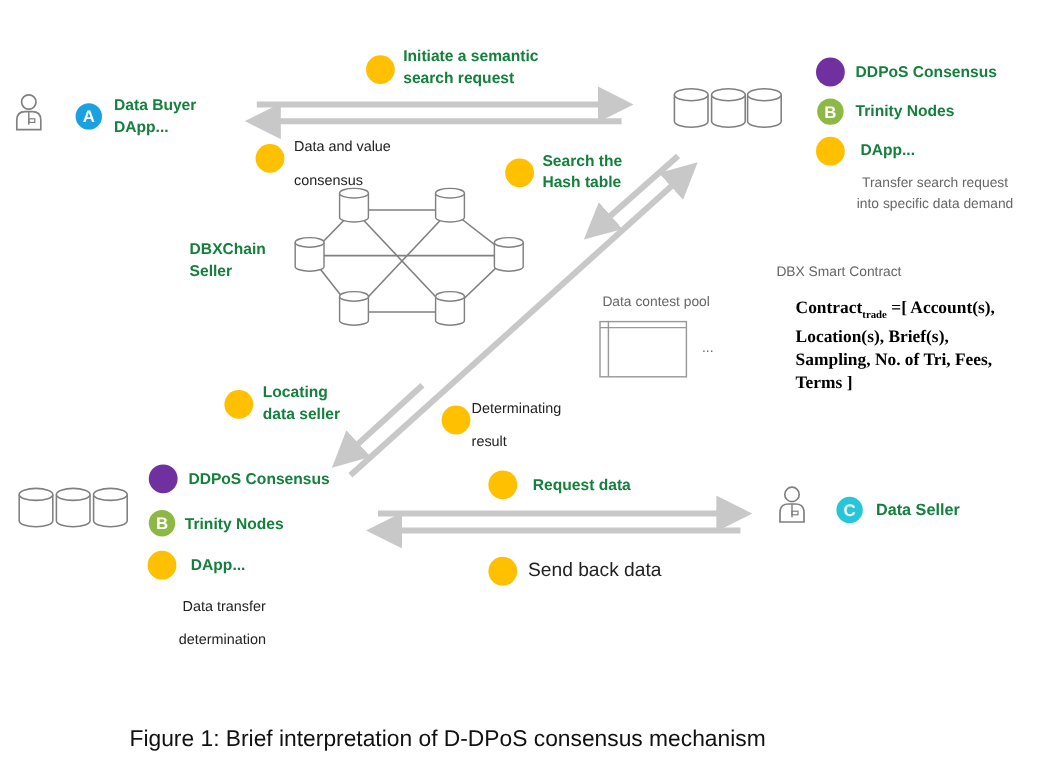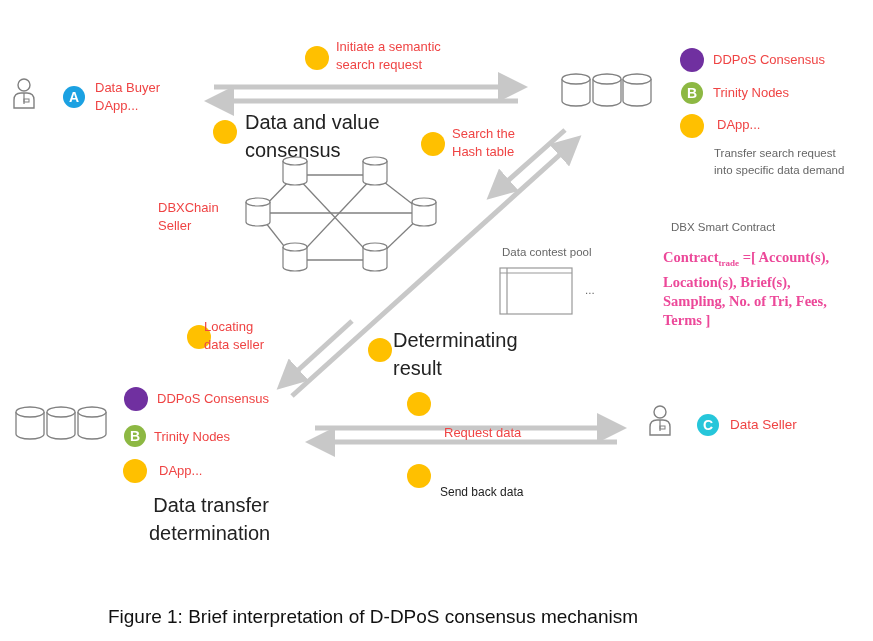--- a/index.html
+++ b/index.html
@@ -4,24 +4,24 @@
   <style>
     html, body { margin: 0; padding: 0; background: #ffffff; }
     body { width: 873px; height: 641px; position: relative; overflow: hidden;
            font-family: "DejaVu Sans", sans-serif; color: #595959; }
     .abs { position: absolute; }
     svg.canvas { position: absolute; left: 0; top: 0; }
     .dot { position: absolute; width: 24px; height: 24px; border-radius: 50%; }
     .badge { position: absolute; width: 22px; height: 22px; border-radius: 50%;
              color: #fff; font-weight: bold; font-size: 14px; line-height: 22px; text-align: center;
              font-family: "Liberation Sans", sans-serif; }
-    .mid { font-size: 13px; line-height: 18px; color: #ef4444; font-family: "Liberation Sans", sans-serif; }
-    .big { font-size: 20px; line-height: 28px; color: #222; font-family: "Liberation Sans", sans-serif; }
+    .mid { font-size: 13px; line-height: 18px; color: #15803d; font-family: "Liberation Sans", sans-serif; font-weight: bold; }
+    .big { font-size: 12px; line-height: 28px; color: #222; font-family: "Liberation Sans", sans-serif; }
     .tiny { font-size: 11.5px; line-height: 17px; color: #666; font-family: "Liberation Sans", sans-serif; }
-    .serif { font-family: "Liberation Serif", serif; font-size: 14.5px; line-height: 19px; color: #ec4899; font-weight: bold; }
+    .serif { font-family: "Liberation Serif", serif; font-size: 14.5px; line-height: 19px; color: #000000; font-weight: bold; }
     .serif sub { font-size: 9px; }
     .caption { font-size: 19px; color: #111; font-family: "Liberation Sans", sans-serif; }
   </style>
 </head>
 <body>
 
 <svg class="canvas" width="873" height="641" viewBox="0 0 873 641">
   <defs>
     <marker id="ah" markerWidth="6" markerHeight="6" refX="4" refY="3" orient="auto">
       <path d="M0,0 L6,3 L0,6 Z" fill="#c8c8c8"></path>
@@ -116,43 +116,43 @@
   <div>Search the</div>
   <div>Hash table</div>
 </div>
 
 <div class="dot" style="left: 680px; top: 48px; background: rgb(112, 48, 160);"></div>
 <div class="abs mid" style="left:713px;top:51px;">DDPoS Consensus</div>
 <div class="badge" style="left: 681px; top: 82px; background: rgb(141, 184, 67);"><span>B</span></div>
 <div class="abs mid" style="left:713px;top:84px;">Trinity Nodes</div>
 <div class="dot" style="left: 680px; top: 114px; background: rgb(255, 192, 0);"></div>
 <div class="abs mid" style="left:717px;top:116px;">DApp...</div>
-<div class="abs tiny" style="left:714px;top:145px;">
+<div class="abs tiny" style="left:714px;top:145px;text-align:center;">
   <div>Transfer search request</div>
   <div>into specific data demand</div>
 </div>
 
 <div class="abs mid" style="left:158px;top:199px;">
   <div>DBXChain</div>
   <div>Seller</div>
 </div>
 
 <div class="abs tiny" style="left:502px;top:244px;">Data contest pool</div>
 <div class="abs tiny" style="left:585px;top:282px;">...</div>
 
-<div class="abs tiny" style="left:671px;top:219px;">DBX Smart Contract</div>
+<div class="abs tiny" style="left:647px;top:219px;">DBX Smart Contract</div>
 <div class="abs serif" style="left:663px;top:248px;">
   <div><span>Contract</span><sub>trade</sub> <span>=[ Account(s),</span></div>
   <div>Location(s), Brief(s),</div>
   <div>Sampling, No. of Tri, Fees,</div>
   <div>Terms ]</div>
 </div>
 
 <div class="dot" style="left: 187px; top: 325px; background: rgb(255, 192, 0);"></div>
-<div class="abs mid" style="left:204px;top:318px;">
+<div class="abs mid" style="left:219px;top:318px;">
   <div>Locating</div>
   <div>data seller</div>
 </div>
 
 <div class="dot" style="left: 368px; top: 338px; background: rgb(255, 192, 0);"></div>
 <div class="abs big" style="left:393px;top:326px;">
   <div>Determinating</div>
   <div>result</div>
 </div>
 
@@ -161,20 +161,20 @@
 <div class="badge" style="left: 124px; top: 425px; background: rgb(141, 184, 67);"><span>B</span></div>
 <div class="abs mid" style="left:154px;top:428px;">Trinity Nodes</div>
 <div class="dot" style="left: 123px; top: 459px; background: rgb(255, 192, 0);"></div>
 <div class="abs mid" style="left:159px;top:462px;">DApp...</div>
 <div class="abs big" style="left:149px;top:491px;text-align:center;">
   <div style="padding-left:3px;">Data transfer</div>
   <div>determination</div>
 </div>
 
 <div class="dot" style="left: 407px; top: 392px; background: rgb(255, 192, 0);"></div>
-<div class="abs mid" style="left:444px;top:395px;margin-top:29px;">Request data</div>
+<div class="abs mid" style="left:444px;top:395px;">Request data</div>
 <div class="dot" style="left: 407px; top: 464px; background: rgb(255, 192, 0);"></div>
-<div class="abs big" style="left:440px;top:478px;font-size:12px;">Send back data</div>
+<div class="abs big" style="left:440px;top:462px;font-size:16px;">Send back data</div>
 
 <div class="badge" style="left: 697px; top: 414px; background: rgb(38, 198, 218);"><span>C</span></div>
 <div class="abs mid" style="left:730px;top:416px;font-size:13.5px;">Data Seller</div>
 
 <div class="abs caption" style="left:0;width:746px;top:606px;text-align:center;">Figure 1: Brief interpretation of D-DPoS consensus mechanism</div>
 
 </body></html>

